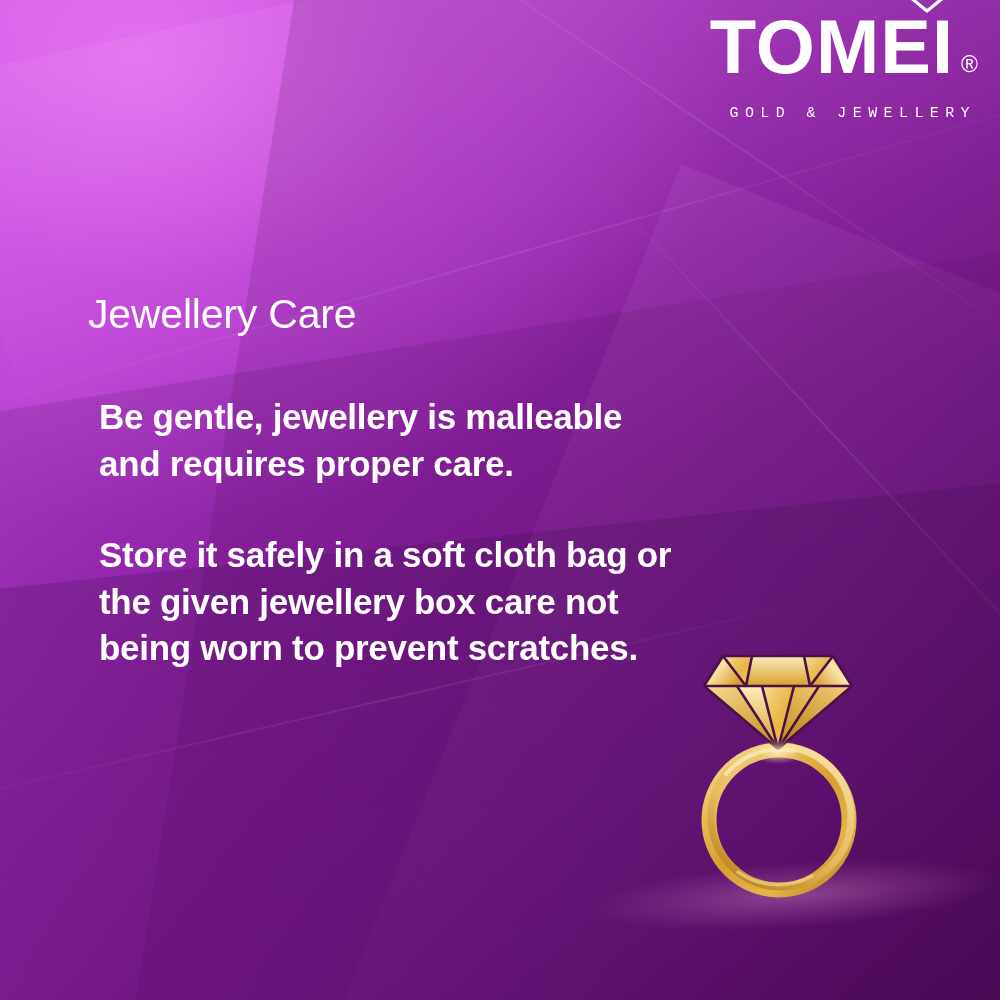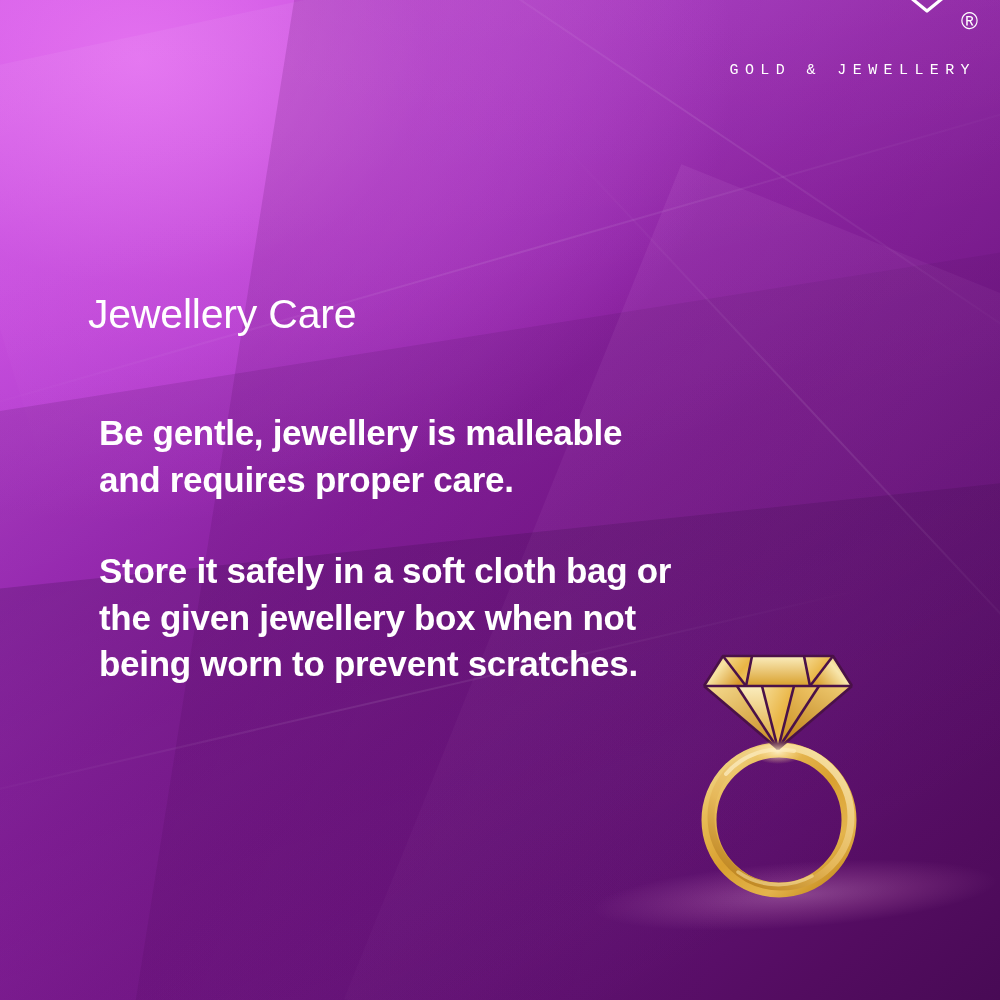--- a/index.html
+++ b/index.html
@@ -159,21 +159,21 @@
     left: 88px;
     top: 292px;
     width: 600px;
   }
   .headline {
     color: #ffffff;
     font-family: "Liberation Sans", sans-serif;
     font-weight: normal;
     font-size: 41px;
     line-height: 1.12;
-    margin: 0 0 72px 0;
+    margin: 0 0 56px 0;
     letter-spacing: -0.2px;
   }
   .para {
     color: #ffffff;
     font-family: "Liberation Sans", sans-serif;
     font-weight: bold;
     font-size: 35px;
     line-height: 1.34;
     margin: 11px;
     letter-spacing: -0.3px;
@@ -201,33 +201,34 @@
   <div class="facet facet-e"></div>
   <div class="facet facet-f"></div>
   <div class="crease crease-1"></div>
   <div class="crease crease-2"></div>
   <div class="crease crease-3"></div>
   <div class="crease crease-4"></div>
   <div class="floor-glow"></div>
 
   <div id="logo">
     <div class="logo-row">
+      <div class="logo-word">TOMEI</div>
       <svg class="logo-diamond" viewBox="0 0 48 32" aria-hidden="true">
         <polygon points="10,2 38,2 46,12 24,30 2,12" fill="none" stroke="#ffffff" stroke-width="3.2" stroke-linejoin="round"></polygon>
         <line x1="2" y1="12" x2="46" y2="12" stroke="#ffffff" stroke-width="3.2"></line>
       </svg>
       <div class="logo-reg">®</div>
     </div>
     <div class="logo-tagline">GOLD &amp; JEWELLERY</div>
   </div>
 
   <div id="copy">
     <h1 class="headline">Jewellery Care</h1>
     <p class="para">Be gentle, jewellery is malleable and requires proper care.</p>
-    <p class="para">Store it safely in a soft cloth bag or the given jewellery box when not being worn to prevent scratches.</p>
+    <p class="para">Store it safely in a soft cloth bag or the given jewellery box care not being worn to prevent scratches.</p>
   </div>
 
   <svg id="ring-art" viewBox="0 0 200 270" aria-hidden="true">
     <defs>
       <linearGradient id="gFacetL" x1="0" y1="0" x2="1" y2="0.6">
         <stop offset="0%" stop-color="#E9B94F"></stop>
         <stop offset="45%" stop-color="#F7E3A4"></stop>
         <stop offset="100%" stop-color="#D8992B"></stop>
       </linearGradient>
       <linearGradient id="gFacetR" x1="1" y1="0" x2="0" y2="0.6">

